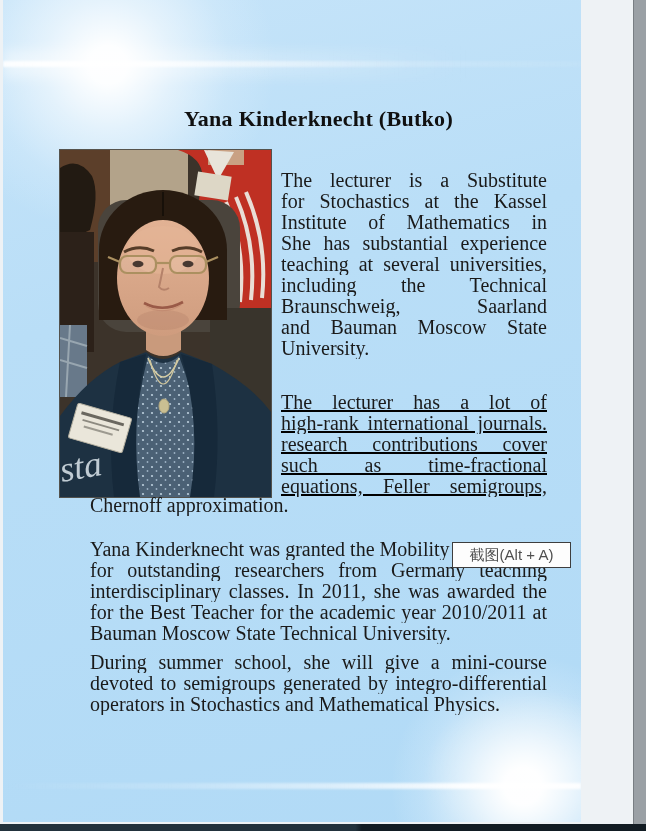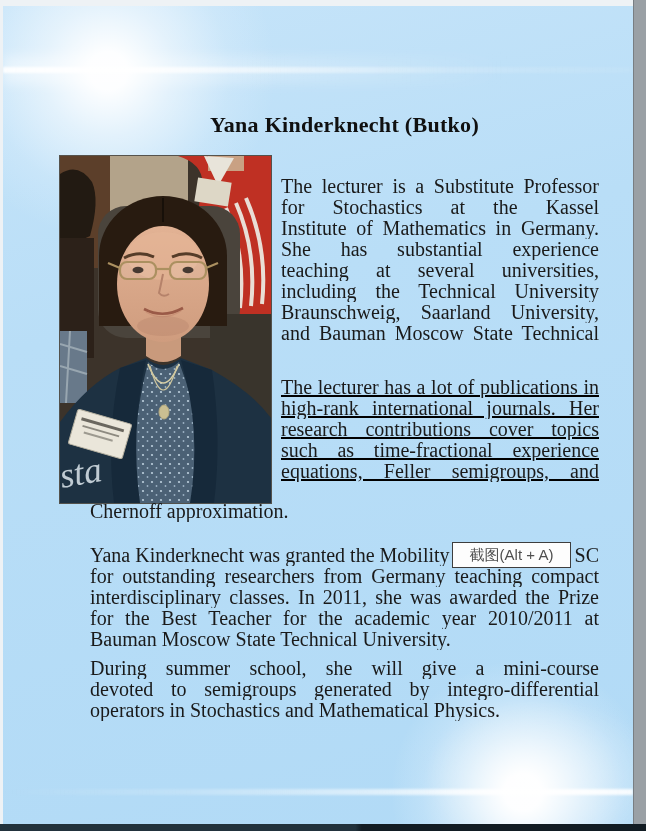--- a/index.html
+++ b/index.html
@@ -3,21 +3,21 @@
 <meta charset="utf-8">
 <style>
   html,body{margin:0;padding:0;}
   body{background:#444;}
   .page{
     position:relative;width:646px;height:831px;overflow:hidden;
     background:#eef2f5;
     font-family:"Liberation Serif", serif;
   }
   .slide{
-    position:absolute;left:3px;top:6px;width:630px;height:822px;overflow:hidden;
+    position:absolute;left:3px;top:0;width:578px;height:822px;overflow:hidden;
     background:linear-gradient(165deg,#c6e4f9 0%,#b9def7 35%,#b1daf6 100%);
   }
   .flare{position:absolute;pointer-events:none;z-index:1;}
   .f1-halo{left:-60px;top:-100px;width:330px;height:330px;
     background:radial-gradient(circle,rgba(255,255,255,0.97) 8%,rgba(255,255,255,0.55) 28%,rgba(240,248,255,0.20) 52%,rgba(255,255,255,0) 72%);}
   .f1-band{left:0;right:0;top:50px;height:28px;filter:blur(6px);
     background:linear-gradient(to right,rgba(255,255,255,0.45),rgba(255,255,255,0.25) 40%,rgba(255,255,255,0) 80%);}
   .f1-line{left:0;right:0;top:61px;height:6px;filter:blur(1px);
     background:linear-gradient(to right,rgba(255,255,255,0.95),rgba(255,255,255,0.9) 18%,rgba(255,255,255,0.5) 45%,rgba(255,255,255,0.18) 70%,rgba(255,255,255,0.06) 100%);}
   .f2-corner{left:420px;top:690px;width:240px;height:160px;filter:blur(5px);
@@ -148,20 +148,21 @@
         <div class="col">
           <div class="para p1">
               <div class="tline just">The lecturer is a Substitute Professor</div>
               <div class="tline just">for Stochastics at the Kassel University,</div>
               <div class="tline just">Institute of Mathematics in Germany.</div>
               <div class="tline just">She has substantial experience</div>
               <div class="tline just">teaching at several universities,</div>
               <div class="tline just">including the Technical University</div>
               <div class="tline just">Braunschweig, Saarland University,</div>
               <div class="tline just">and Bauman Moscow State Technical</div>
+              <div class="tline">University.</div>
             </div>
           <div class="para p2">
               <div class="tline just">The lecturer has a lot of publications in</div>
               <div class="tline just">high-rank international journals. Her</div>
               <div class="tline just">research contributions cover topics</div>
               <div class="tline just">such as time-fractional experience</div>
               <div class="tline just">equations, Feller semigroups, and</div>
             </div>
         </div>
       </div>

